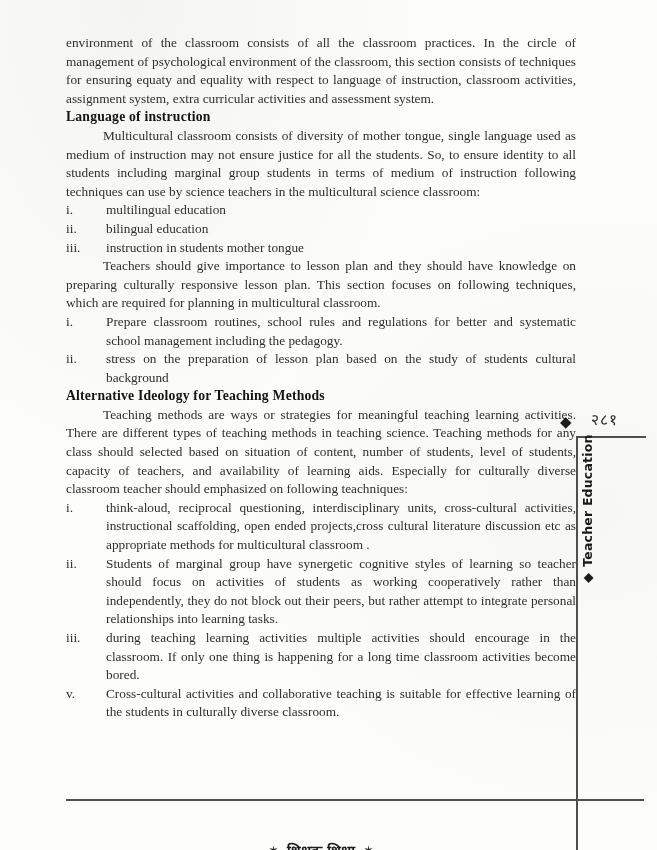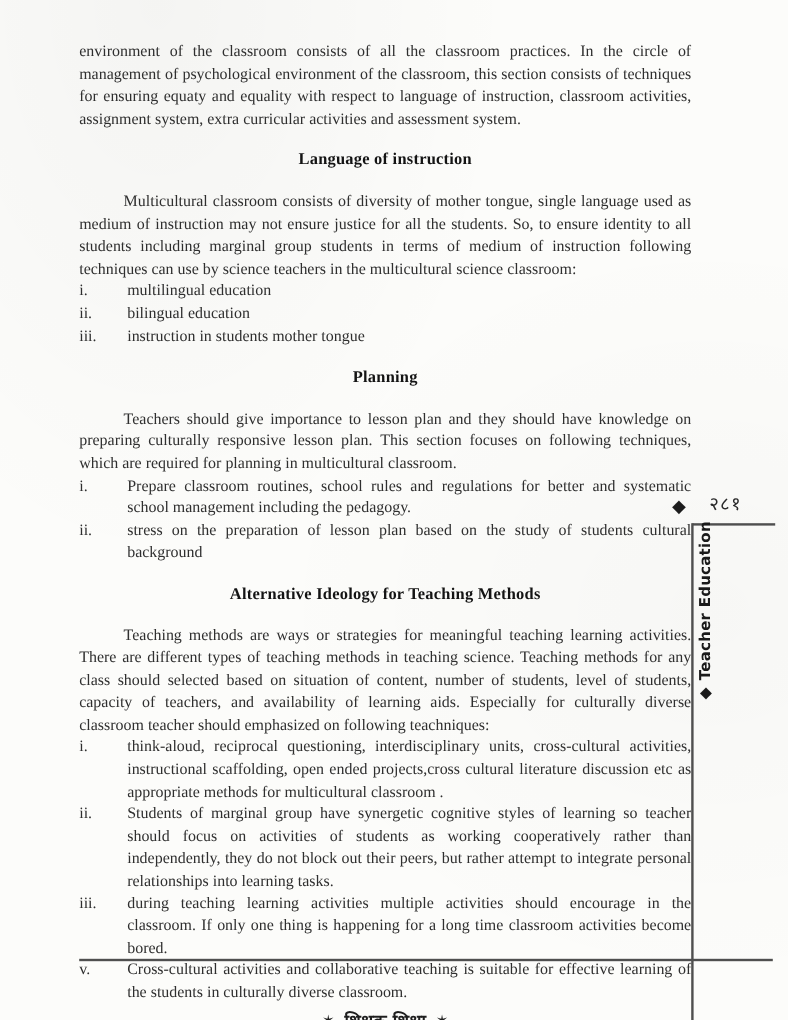--- a/index.html
+++ b/index.html
@@ -17,23 +17,23 @@
   }
   .text-col {
     position:absolute; left:66px; top:34px; width:510px;
     color: var(--ink, #2f2f2f);
     font-size:13.3px; line-height:18.6px;
     text-align:justify;
   }
   .text-col p { margin:0; }
   .text-col p.indented { text-indent:37px; }
   .sec-heading {
-    margin:16px; font-size:13.7px; line-height:18.6px;
+    margin:0; font-size:13.7px; line-height:18.6px;
     font-weight:bold; color: var(--heading_ink, #141414);
-    text-align:center; letter-spacing:0.2px;
+    text-align:left; letter-spacing:0.2px;
   }
   .list { margin:0; padding:0; list-style:none; }
   .list-item { display:flex; }
   .list-item .mk { flex:0 0 40px; text-align:left; }
   .list-item .tx { flex:1; text-align:justify; }
 
   
   .pgnum-diamond {
     position:absolute; left:560px; top:415px;
     font-family:"DejaVu Sans", sans-serif; font-size:15px;
@@ -84,21 +84,20 @@
       <div class="list-item">
         <span class="mk">ii.</span>
         <span class="tx">bilingual education</span>
       </div>
       <div class="list-item">
         <span class="mk">iii.</span>
         <span class="tx">instruction in students mother tongue</span>
       </div>
     </div>
 
-    <h3 class="sec-heading">Planning</h3>
     <p class="indented">Teachers  should give importance to lesson plan and they should have knowledge on preparing culturally responsive lesson plan. This section focuses on following techniques, which are required for planning in multicultural classroom.</p>
     <div class="list">
       <div class="list-item">
         <span class="mk">i.</span>
         <span class="tx">Prepare classroom routines, school rules and regulations for better and systematic school management including the pedagogy.</span>
       </div>
       <div class="list-item">
         <span class="mk">ii.</span>
         <span class="tx">stress on the preparation of lesson plan based on the study of students cultural background</span>
       </div>

